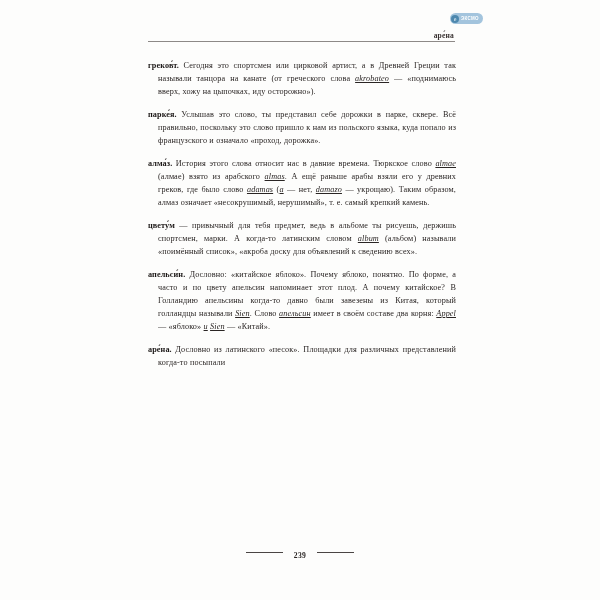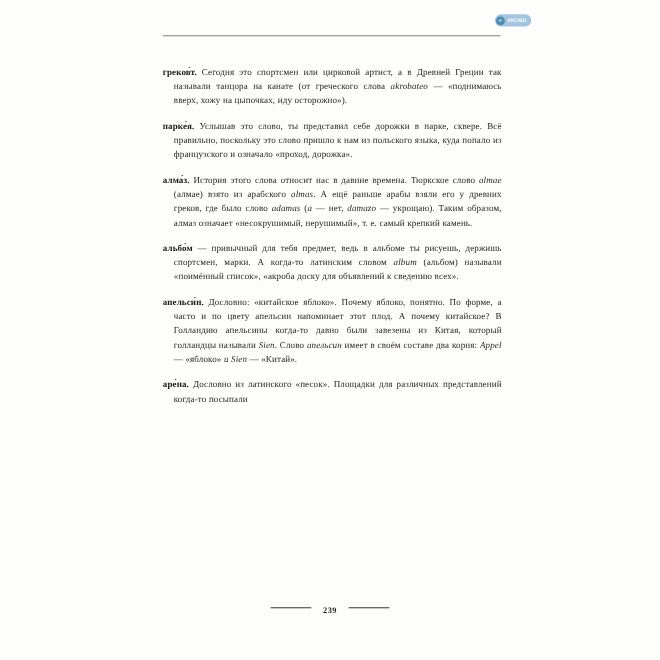--- a/index.html
+++ b/index.html
@@ -102,21 +102,21 @@
     word-spacing: .1px;
     hyphens: manual;
   }
   .entry:last-of-type { margin-bottom: 16px; }
 
   .headword {
     font-weight: bold;
     color: #1c1817;
     letter-spacing: .1px;
   }
-  .foreign { font-style: italic; }
+  .foreign { font-style: italic; text-decoration: underline; }
 
   
   .footer {
     position: absolute;
     left: 0;
     top: 552px;
     width: 600px;
     display: flex;
     justify-content: center;
     gap: 11px;
@@ -139,32 +139,33 @@
 <body>
 
 <div id="page">
 
   <div class="watermark">
     <span class="wm-mark">e</span>
     <span class="wm-text">ЭКСМО</span>
   </div>
 
   <div class="header-zone">
+    <div class="header-word">аре́на</div>
     <div class="header-rule"></div>
   </div>
 
   <div class="column">
 
     <p class="entry"><span class="headword">греков́т.</span><span> Сегодня это спортсмен или цирковой артист, а в Древней Греции так называли танцора на канате (от греческого слова </span><span class="foreign">akrobateo</span><span> — «поднимаюсь вверх, хожу на цыпочках, иду осторожно»).</span></p>
 
     <p class="entry"><span class="headword">парке́я.</span><span> Услышав это слово, ты представил себе дорожки в парке, сквере. Всё правильно, поскольку это слово пришло к нам из польского языка, куда попало из французского и означало «проход, дорожка».</span></p>
 
     <p class="entry"><span class="headword">алма́з.</span><span> История этого слова относит нас в давние времена. Тюркское слово </span><span class="foreign">almae</span><span> (алмае) взято из арабского </span><span class="foreign">almas</span><span>. А ещё раньше арабы взяли его у древних греков, где было слово </span><span class="foreign">adamas</span><span> (</span><span class="foreign">a</span><span> — нет, </span><span class="foreign">damazo</span><span> — укрощаю). Таким образом, алмаз означает «несокрушимый, нерушимый», т. е. самый крепкий камень.</span></p>
 
-    <p class="entry"><span class="headword">альбо́м</span><span> — привычный для тебя предмет, ведь в альбоме ты рисуешь, держишь спортсмен, марки. А когда-то латинским словом </span><span class="foreign">album</span><span> (альбом) называли «поимённый список», «акроба доску для объявлений к сведению всех».</span></p>
+    <p class="entry"><span class="headword">цвету́м</span><span> — привычный для тебя предмет, ведь в альбоме ты рисуешь, держишь спортсмен, марки. А когда-то латинским словом </span><span class="foreign">album</span><span> (альбом) называли «поимённый список», «акроба доску для объявлений к сведению всех».</span></p>
 
     <p class="entry"><span class="headword">апельси́н.</span><span> Дословно: «китайское яблоко». Почему яблоко, понятно. По форме, а часто и по цвету апельсин напоминает этот плод. А почему китайское? В Голландию апельсины когда-то давно были завезены из Китая, который голландцы называли </span><span class="foreign">Sien</span><span>. Слово </span><span class="foreign">апельсин</span><span> имеет в своём составе два корня: </span><span class="foreign">Appel</span><span> — «яблоко» </span><span class="foreign">и</span><span> </span><span class="foreign">Sien</span><span> — «Китай».</span></p>
 
     <p class="entry"><span class="headword">аре́на.</span><span> Дословно из латинского «песок». Площадки для различных представлений когда-то посыпали</span></p>
 
   </div>
 
   <div class="footer">
     <span class="frule"></span>
     <span class="pagenum">239</span>

